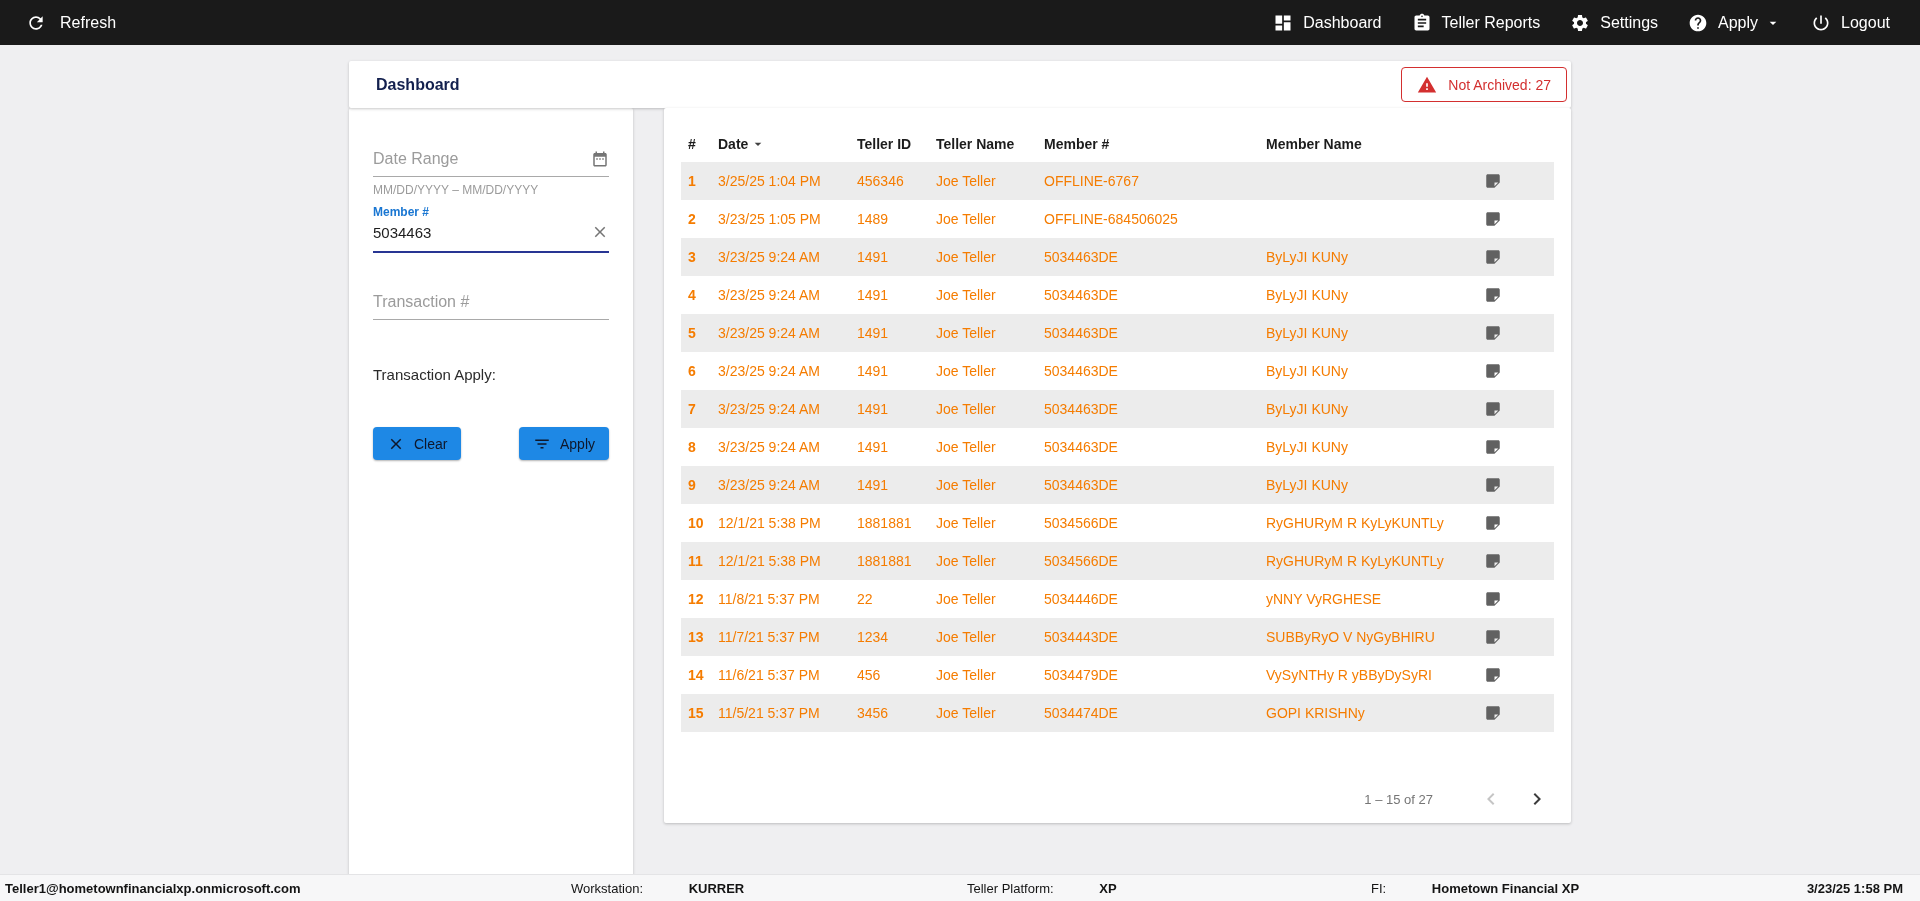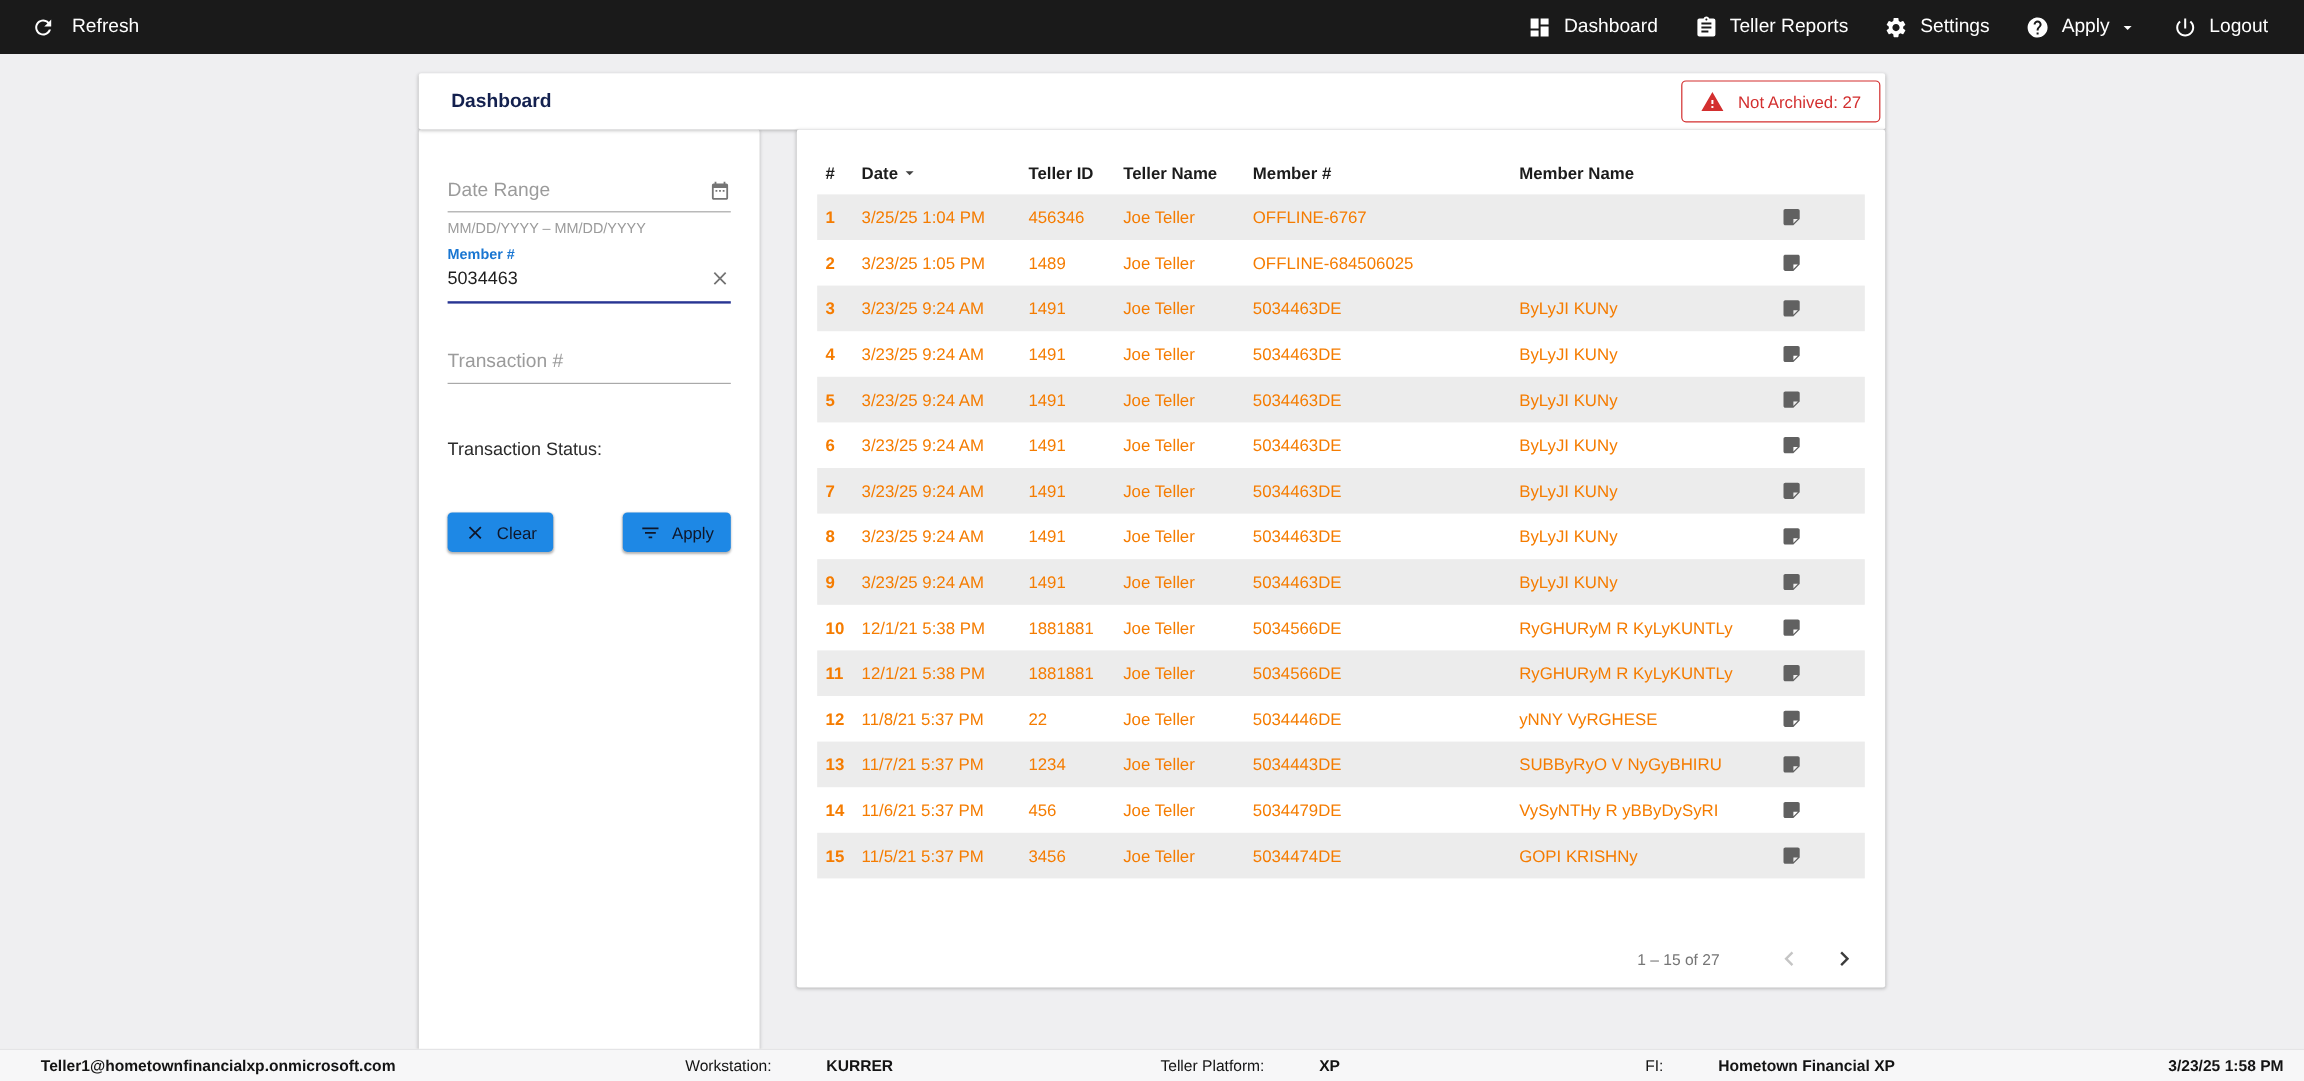--- a/index.html
+++ b/index.html
@@ -67,21 +67,21 @@
   .note{color:#616161;cursor:pointer;}
   .pager{position:absolute;right:22px;bottom:12px;display:flex;align-items:center;color:#757575;font-size:13px;}
   .pager .range{margin-right:46px;}
   .pager .prev{color:#c5c5c5;}
   .pager .nexticon{color:#3c3c3c;margin-left:22px;cursor:pointer;}
 
   
   .statusbar{position:absolute;left:0;bottom:0;width:100%;height:27px;background:#f7f7f8;border-top:1px solid #e4e4e6;font-size:13px;color:#141414;}
   .sb{position:absolute;top:50%;transform:translateY(-50%);white-space:nowrap;}
   .sb b{font-weight:700;padding-left:42px;}
-  .sb-user{left:5px;font-weight:700;margin-left:29px;}
+  .sb-user{left:5px;font-weight:700;}
   .sb-ws{left:571px;}
   .sb-platform{left:967px;text-align:center;}
   .sb-fi{left:1371px;}
   .sb-datetime{right:17px;font-weight:700;}
 </style>
 </head>
 <body>
 
 <nav class="topnav">
   <div class="nav-left">
@@ -185,21 +185,21 @@
         <div class="uline focused"></div>
       </div>
 
       <div class="transaction-field">
         <div class="frow">
           <span class="ph">Transaction #</span>
         </div>
         <div class="uline"></div>
       </div>
 
-      <div class="status-label">Transaction Status:</div>
+      <div class="status-label">Transaction Apply:</div>
 
 
       <div class="btn-row">
         <button class="btn">
           <span class="i18">
             <svg viewBox="0 0 24 24" fill="currentColor">
                 <path d="M19 6.41 17.59 5 12 10.59 6.41 5 5 6.41 10.59 12 5 17.59 6.41 19 12 13.41 17.59 19 19 17.59 13.41 12z"></path>
               </svg>
           </span>
           <span>Clear</span>

